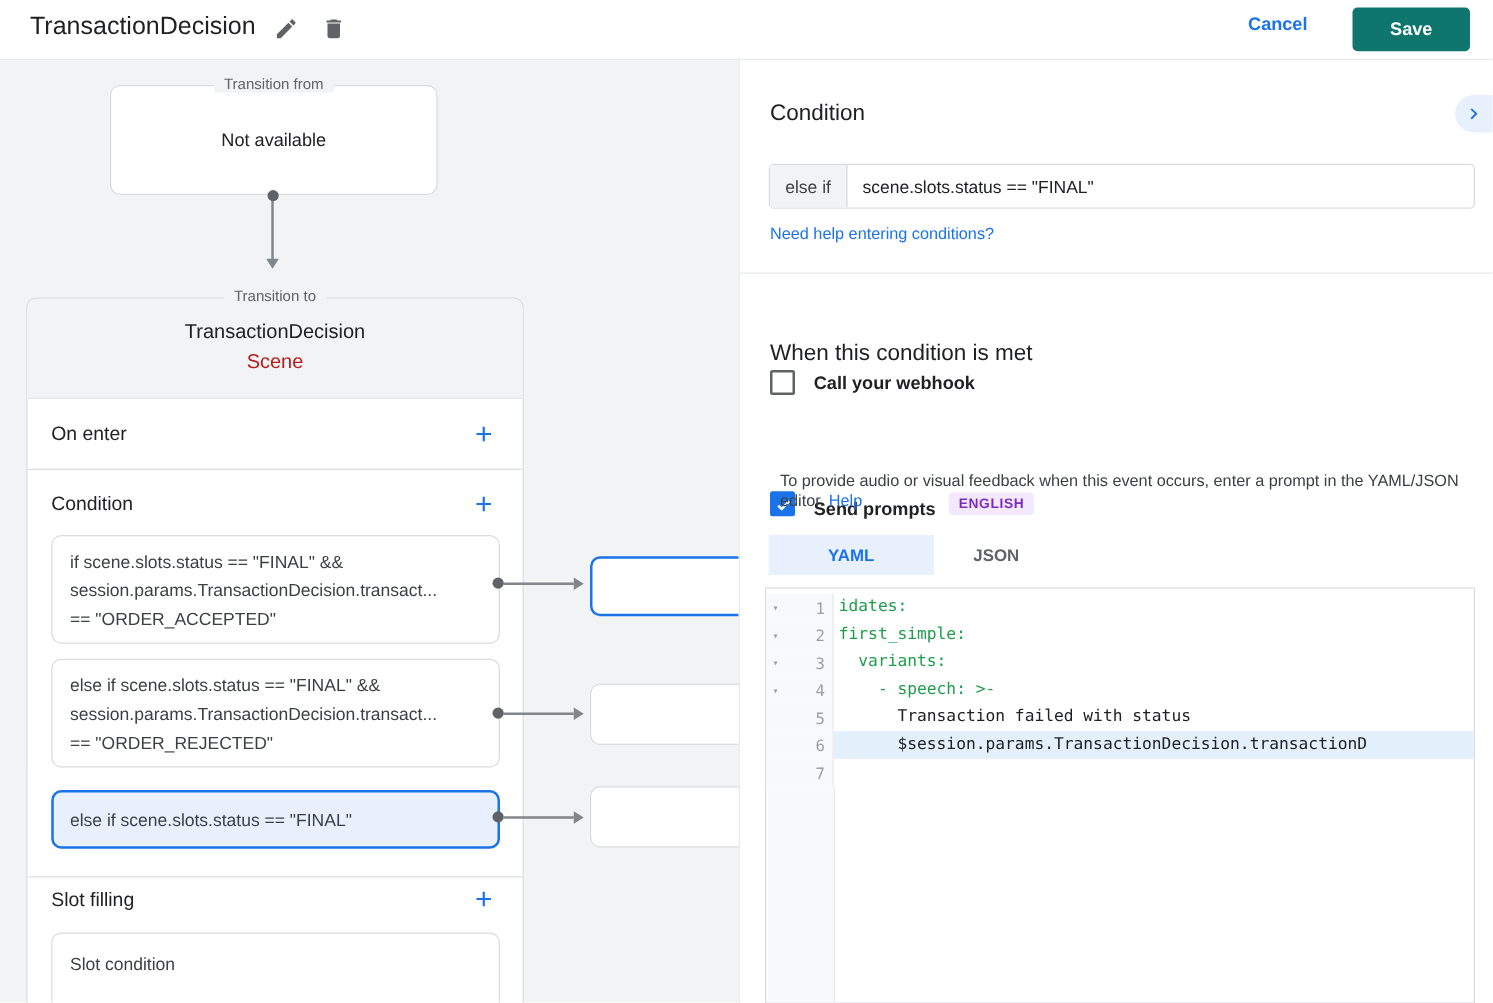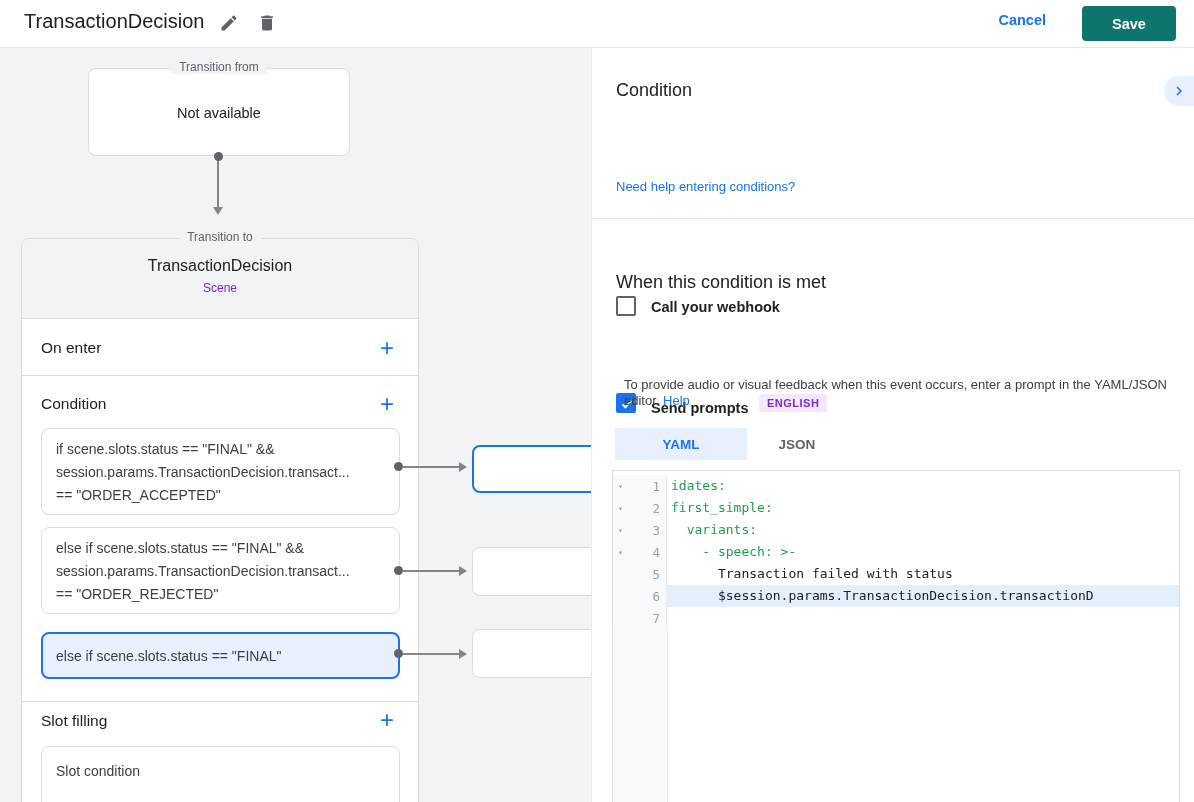--- a/index.html
+++ b/index.html
@@ -31,21 +31,21 @@
 
   .dot { position:absolute; width:9px; height:9px; border-radius:50%; background:#5f6368; z-index:3; }
   .vline { position:absolute; left:217px; top:112px; width:2px; height:48px; background:#80868b; }
   .varrow { position:absolute; left:213px; top:159px; width:0; height:0;
     border-left:5px solid transparent; border-right:5px solid transparent; border-top:8px solid #80868b; }
 
   .scene-card { position:absolute; left:21px; top:190px; width:398px; height:575px; background:#fff;
     border:1px solid #dadce0; border-radius:8px; }
   .scene-header { height:80px; background:#f1f3f4; border-bottom:1px solid #dadce0; border-radius:8px 8px 0 0; text-align:center; }
   .scene-title { padding-top:18px; font-size:16px; color:#202124; }
-  .scene-sub { padding-top:6px; font-size:12px; color:#6d28d9; }
+  .scene-sub { padding-top:6px; font-size:16px; color:#b91c1c; }
 
   .section-label { position:absolute; left:19px; font-size:15.5px; color:#202124; }
   .plus-btn { position:absolute; right:18px; width:26px; height:26px; border:none; background:transparent;
     color:#1a73e8; font-size:24px; line-height:24px; font-weight:400; cursor:pointer; text-align:center; }
   .row-divider { position:absolute; left:0; width:100%; height:1px; background:#dadce0; }
 
   .cond-card { position:absolute; left:19px; width:359px; background:#fff; border:1px solid #dadce0;
     border-radius:8px; padding:9px 14px; font-size:14px; line-height:23px; color:#3c4043; cursor:pointer; }
   .cond-card.selected { background:#e8f0fe; border:2px solid #1a73e8; padding:0 13px; line-height:44px; }
   .slot-card { position:absolute; left:19px; top:507px; width:359px; height:70px; background:#fff;
@@ -192,20 +192,24 @@
 <div class="panel">
   <div class="panel-h" style="top:32px;">Condition</div>
   <button class="collapse-btn">
     <span>
       <svg width="18" height="18" viewBox="0 0 24 24" fill="#1a73e8">
           <path d="M10 6L8.59 7.41 13.17 12l-4.58 4.59L10 18l6-6z"></path>
         </svg>
     </span>
   </button>
 
+  <div class="cond-row">
+    <div class="cond-prefix">else if</div>
+    <input class="cond-input" value="scene.slots.status == &quot;FINAL&quot;" style="">
+  </div>
   <a class="blue-link help-link">Need help entering conditions?</a>
 
   <div class="panel-divider"></div>
 
   <div class="panel-h" style="top:199px;margin-top:25px;">When this condition is met</div>
 
   <div class="checkbox" style="top:248px;"></div>
   <div class="cb-label" style="top:251px;">Call your webhook</div>
 
   <div class="checkbox checked" style="top:345px;">

